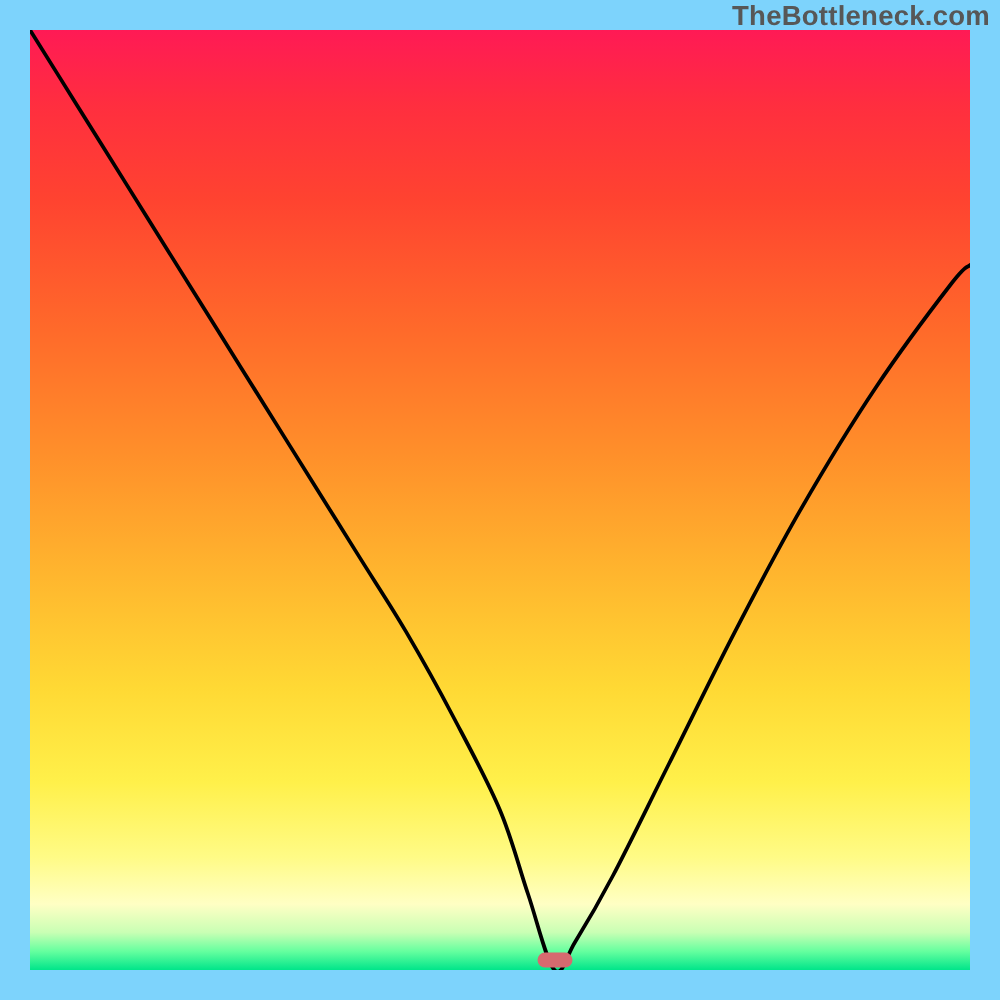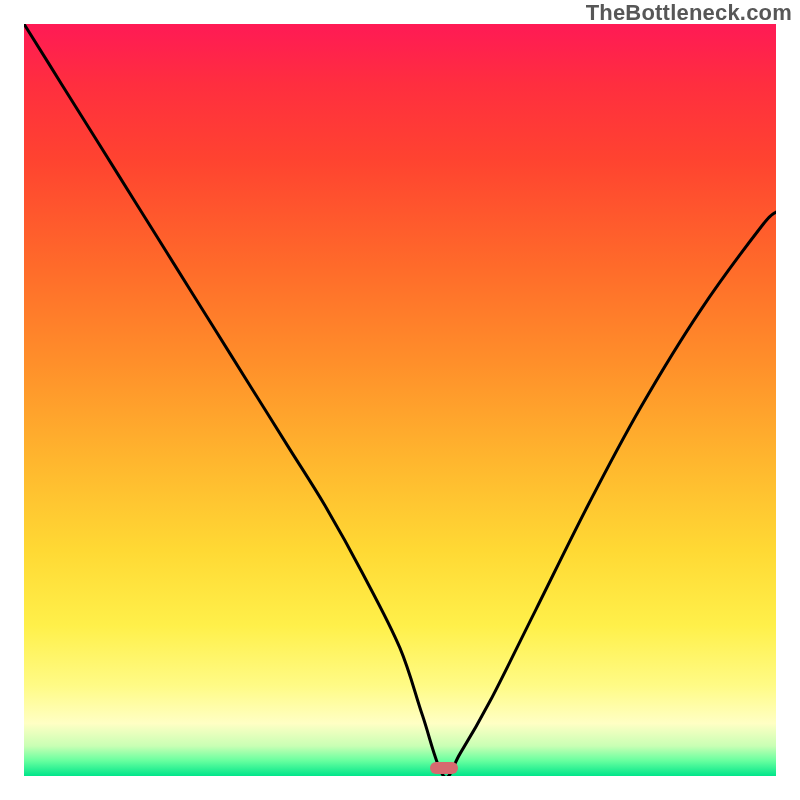--- a/index.html
+++ b/index.html
@@ -7,21 +7,21 @@
     padding: 0;
     width: 800px;
     height: 800px;
     background: #000;
     overflow: hidden;
   }
   .frame {
     position: relative;
     width: 800px;
     height: 800px;
-    background: #ffffff;
+    background: #7dd3fc;
   }
   .watermark {
     position: absolute;
     top: 0;
     right: 8px;
     font-family: Arial, Helvetica, sans-serif;
     font-size: 22px;
     font-weight: 600;
     color: #575757;
     letter-spacing: 0.2px;

